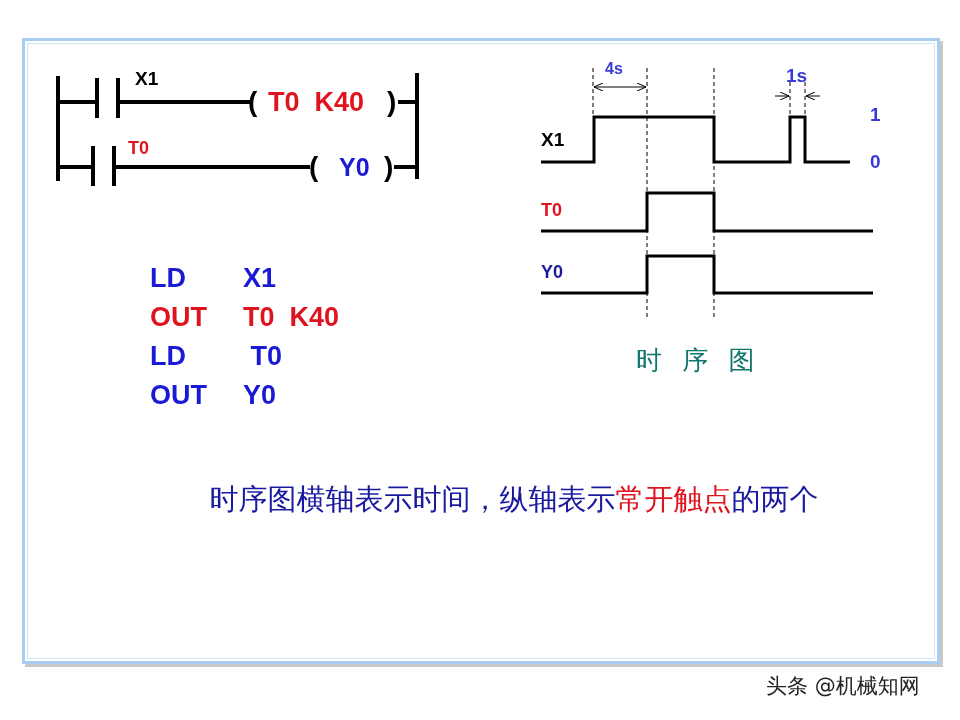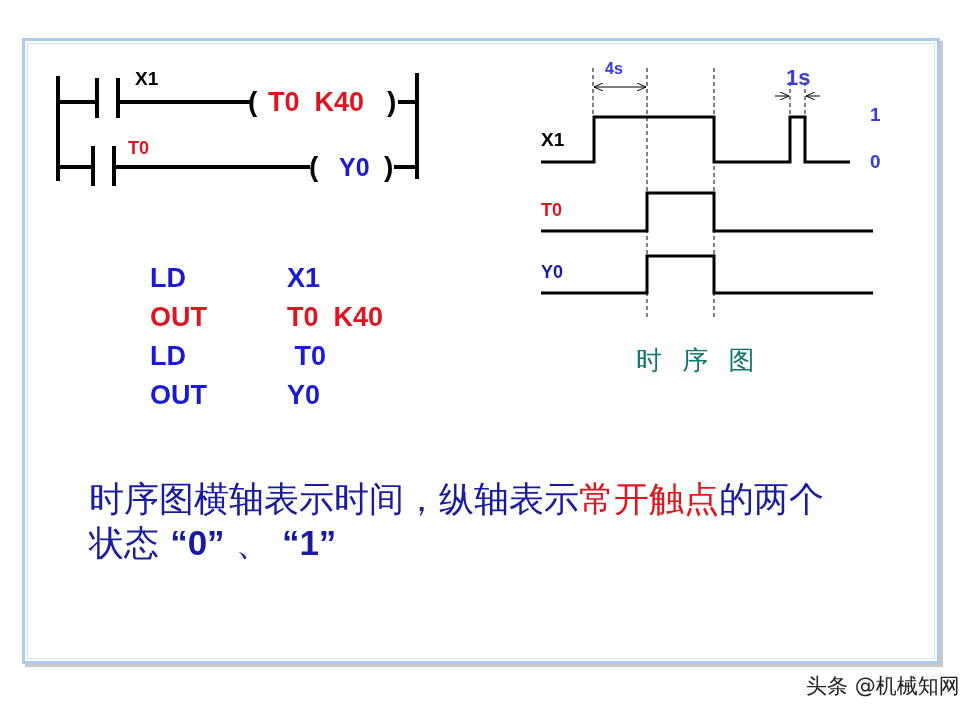--- a/index.html
+++ b/index.html
@@ -20,38 +20,39 @@
     }
     svg.overlay { position: absolute; left: 0; top: 0; }
     .lbl {
       position: absolute; font-weight: bold; white-space: pre;
       font-family: "Liberation Sans", sans-serif;
     }
     .code {
       position: absolute; font-weight: bold; font-size: 27px; line-height: 39px;
       font-family: "Liberation Sans", sans-serif;
     }
-    .code .row { display: flex; height: 39px; gap: 44px; }
+    .code .row { display: flex; height: 39px; }
     .code .op { width: 93px; }
     .code .arg { white-space: pre; }
     .caption {
       position: absolute; left: 636px; top: 343px; font-size: 26px;
       color: #0f766e; letter-spacing: 6px; white-space: pre;
       font-family: "DejaVu Sans", sans-serif;
     }
     .desc {
-      position: absolute; left: 89px; top: 477px; width: 820px;
-      font-size: 35px; line-height: 44px; color: #1a1aa0;
+      position: absolute; left: 104px; top: 477px; width: 820px;
+      font-size: 29px; line-height: 44px; color: #1a1aa0;
       font-family: "DejaVu Sans", sans-serif;
+      text-align: center;
     }
     .desc .hl { color: #e0141e; }
     .desc b { font-family: "Liberation Sans", sans-serif; }
     .watermark {
       position: absolute; left: 766px; top: 672px; font-size: 21px;
-      color: #222222; font-family: "DejaVu Sans", sans-serif; margin-left: 40px;
+      color: #222222; font-family: "DejaVu Sans", sans-serif;
     }
   </style>
 </head>
 <body>
 
 <div class="frame">
   <div class="frame-inner"></div>
 </div>
 
 <svg class="overlay" width="960" height="720">
@@ -122,28 +123,27 @@
     <line x1="820" y1="96" x2="806" y2="96" marker-end="url(#arrowHead)"></line>
   </g>
   <g stroke="#000" stroke-width="3" fill="none" stroke-linejoin="miter">
     <polyline points="541,162 594,162 594,117 714,117 714,162 790,162 790,117 805,117 805,162 850,162"></polyline>
     <polyline points="541,231 647,231 647,193 714,193 714,231 873,231"></polyline>
     <polyline points="541,293 647,293 647,256 714,256 714,293 873,293"></polyline>
   </g>
 </svg>
 
 <span class="lbl" style="left:605px; top:60px; font-size:16px; color:#3a3ad6;">4s</span>
-<span class="lbl" style="left:786px; top:65px; font-size:22px; color:#3a3ad6;">1s</span>
+<span class="lbl" style="left:786px; top:65px; font-size:19px; color:#3a3ad6;">1s</span>
 <span class="lbl" style="left:870px; top:104px; font-size:19px; color:#3a3ad6;">1</span>
 <span class="lbl" style="left:870px; top:151px; font-size:19px; color:#3a3ad6;">0</span>
 
 <span class="lbl" style="left:541px; top:129px; font-size:19px; color:#000;">X1</span>
 <span class="lbl" style="left:541px; top:200px; font-size:18px; color:#e0141e;">T0</span>
 <span class="lbl" style="left:541px; top:262px; font-size:18px; color:#1a1aa0;">Y0</span>
 
 <span class="caption">时 序 图</span>
 
 <div class="desc">
   <div><span>时序图横轴表示时间，纵轴表示</span><span class="hl">常开触点</span><span>的两个</span></div>
-  <div><span>状态</span> <b>“0”</b> <span>、</span>  <b>“1”</b></div>
 </div>
 
 <span class="watermark">头条 @机械知网</span>
 
 </body></html>

